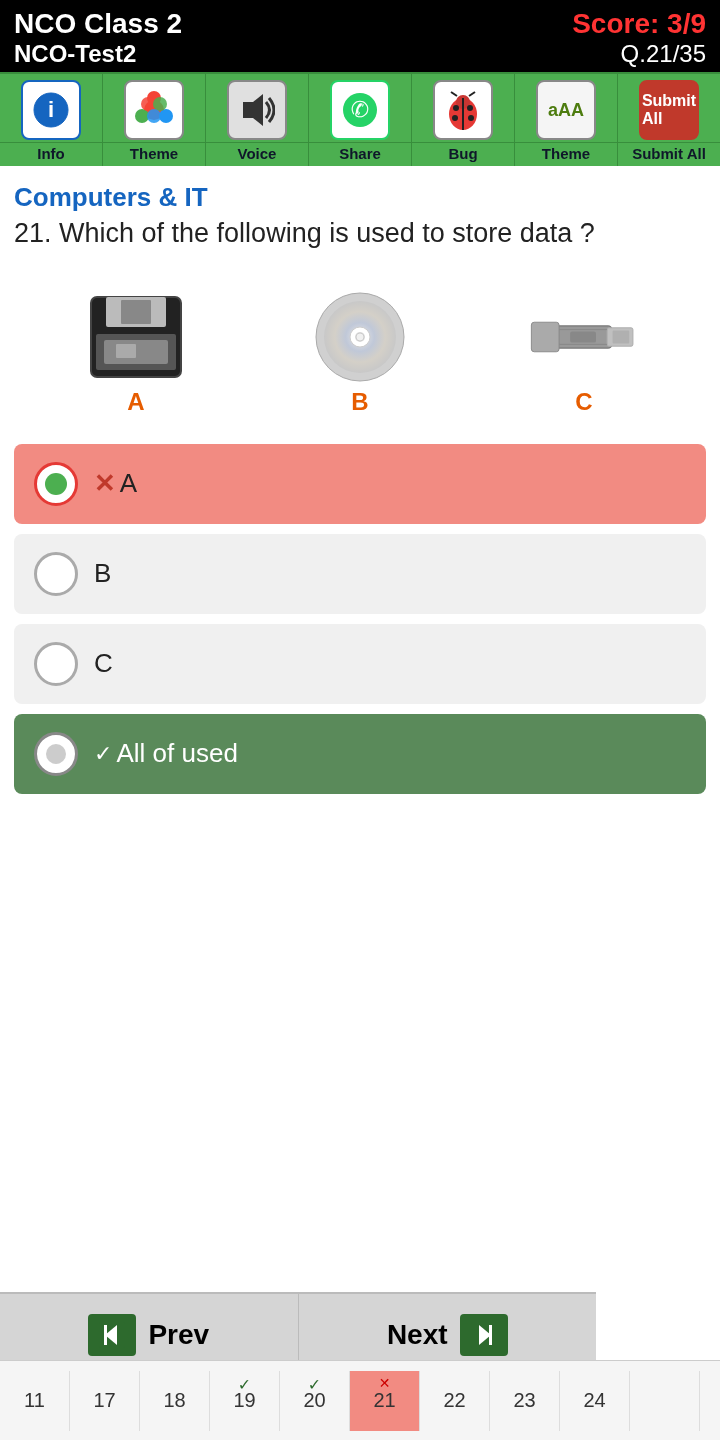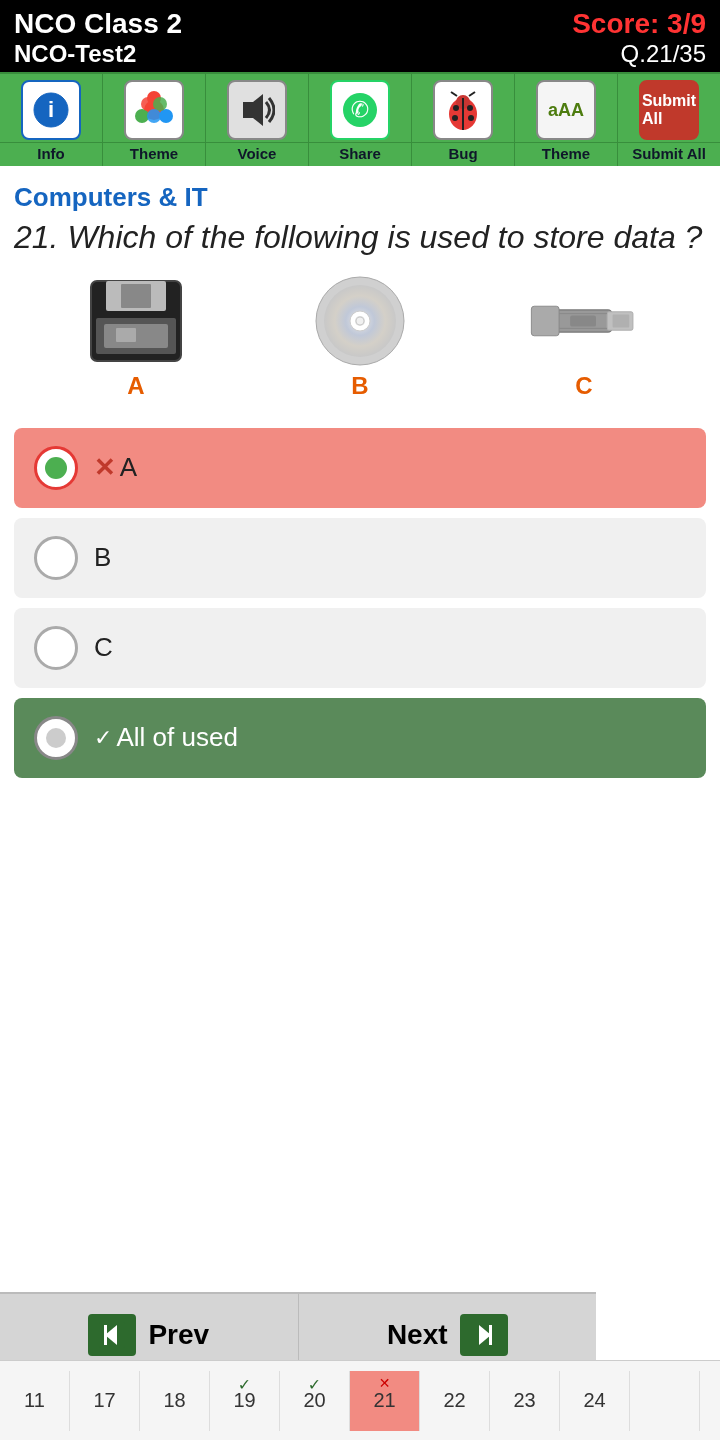--- a/index.html
+++ b/index.html
@@ -108,25 +108,24 @@
     .content {
       padding: 16px 14px;
     }
     .category-title {
       color: #1565c0;
       font-size: 26px;
       font-weight: bold;
       margin-bottom: 2px;
     }
     .question-text {
-      font-size: 32px;
+      font-size: 27px;
       color: #222;
-      margin-bottom: 16px;
+      margin-bottom: 39px;
       line-height: 1.4;
-      font-style: italic;
     }
 
     
     .image-options {
       display: flex;
       justify-content: space-around;
       align-items: flex-end;
       margin-bottom: 28px;
       padding: 0 10px;
     }

